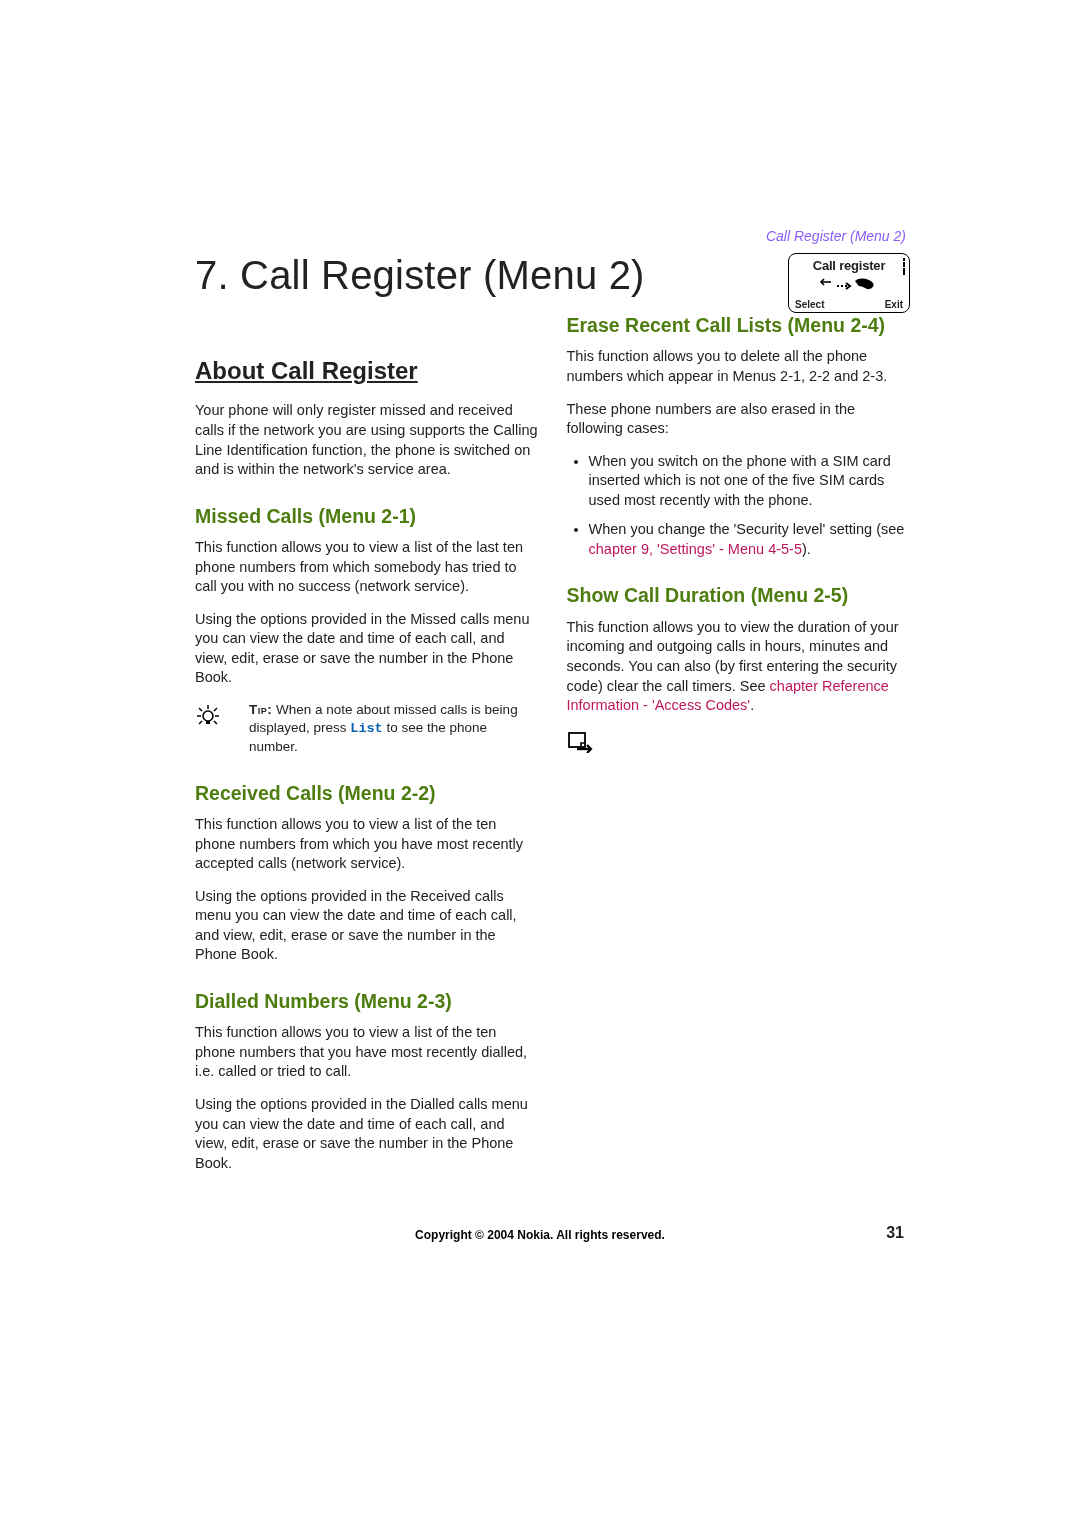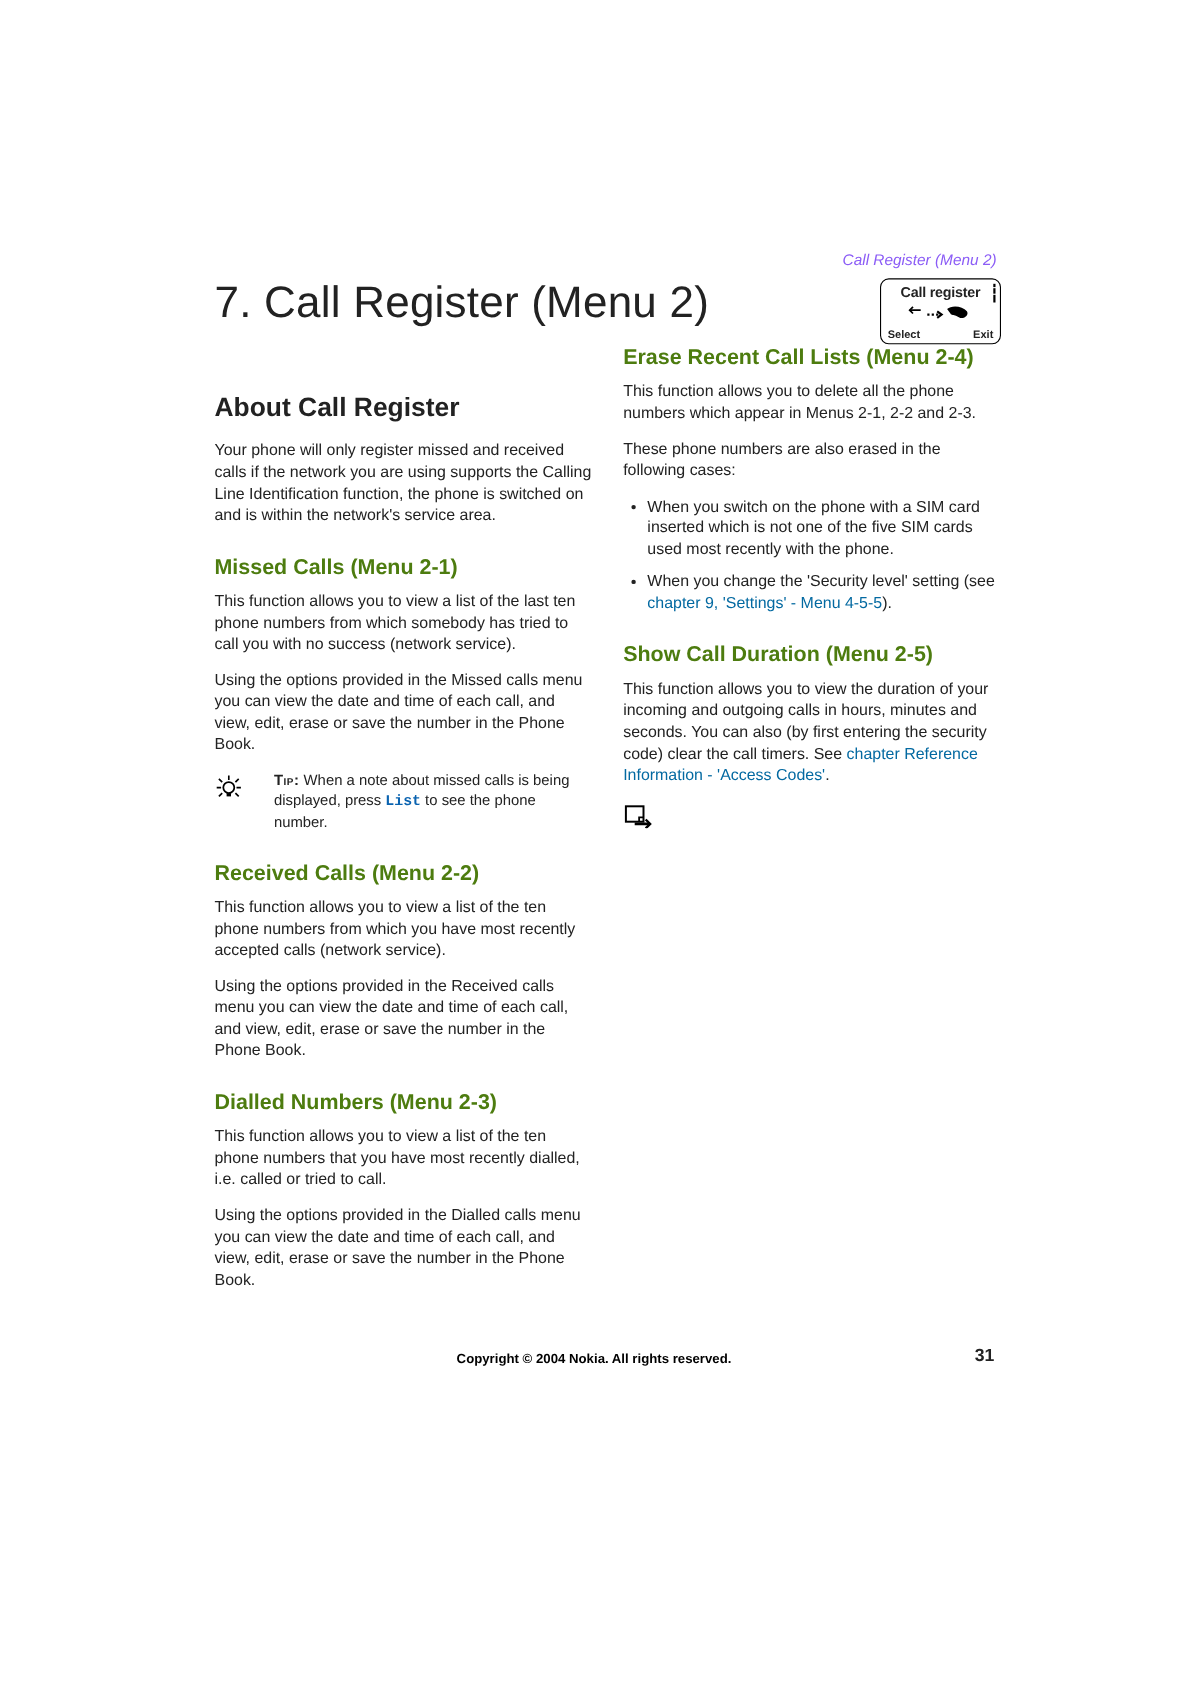--- a/index.html
+++ b/index.html
@@ -29,41 +29,42 @@
     align-items: flex-start;
     justify-content: space-between;
     margin-top: 28px;
   }
   .chapter-title {
     font-size: 40px;
     font-weight: normal;
     letter-spacing: 0.2px;
   }
   .screen-box {
-    width: 110px;
+    width: 122px;
     height: 60px;
     border: 1.5px solid #000;
     border-radius: 8px;
     position: relative;
     padding: 4px 6px 2px 6px;
     box-sizing: border-box;
     display: flex;
     flex-direction: column;
     justify-content: space-between;
     font-family: Verdana, sans-serif;
   }
   .screen-title { font-size: 13px; font-weight: bold; text-align: center; letter-spacing: -0.2px; }
   .screen-mid { display: flex; justify-content: center; align-items: center; height: 18px; }
   .screen-bottom { display: flex; justify-content: space-between; font-size: 10px; font-weight: bold; }
   .screen-sig { position: absolute; top: 4px; right: 4px; display: flex; flex-direction: column; align-items: center; }
   .sig-bar { width: 2px; background:#000; margin-bottom:1px; }
   .h1 {
     font-size: 24px;
     font-weight: bold;
     margin: 42px 0 14px 0;
+    text-decoration: underline;
   }
   .columns {
     column-count: 2;
     column-gap: 28px;
     column-fill: auto;
     height: 880px;
     font-size: 14.5px;
     line-height: 1.35;
   }
   .about-block { break-inside: avoid-column; }
@@ -77,21 +78,21 @@
   p { margin: 0 0 13px 0; text-align: left; }
   .callout {
     display: flex;
     gap: 26px;
     margin: 6px 0 14px 0;
   }
   .callout .icon-cell { flex: 0 0 28px; padding-top: 2px; }
   .callout .text-cell { flex: 1; font-size: 13.5px; line-height: 1.35; }
   .label { font-weight: bold; font-variant: small-caps; letter-spacing: 0.5px; }
   .mono { font-family: "Courier New", monospace; font-weight: bold; color: #0a63b0; }
-  a.link { color: #0369a1; text-decoration: none; }
+  a.link { color: #be185d; text-decoration: none; }
   ul.bullets { margin: 0 0 12px 0; padding-left: 22px; }
   ul.bullets li { margin-bottom: 10px; }
   .footer {
     position: absolute;
     bottom: 286px;
     left: 0; right: 0;
     text-align: center;
     font-size: 12px;
     font-weight: bold;
     color: #000000;

